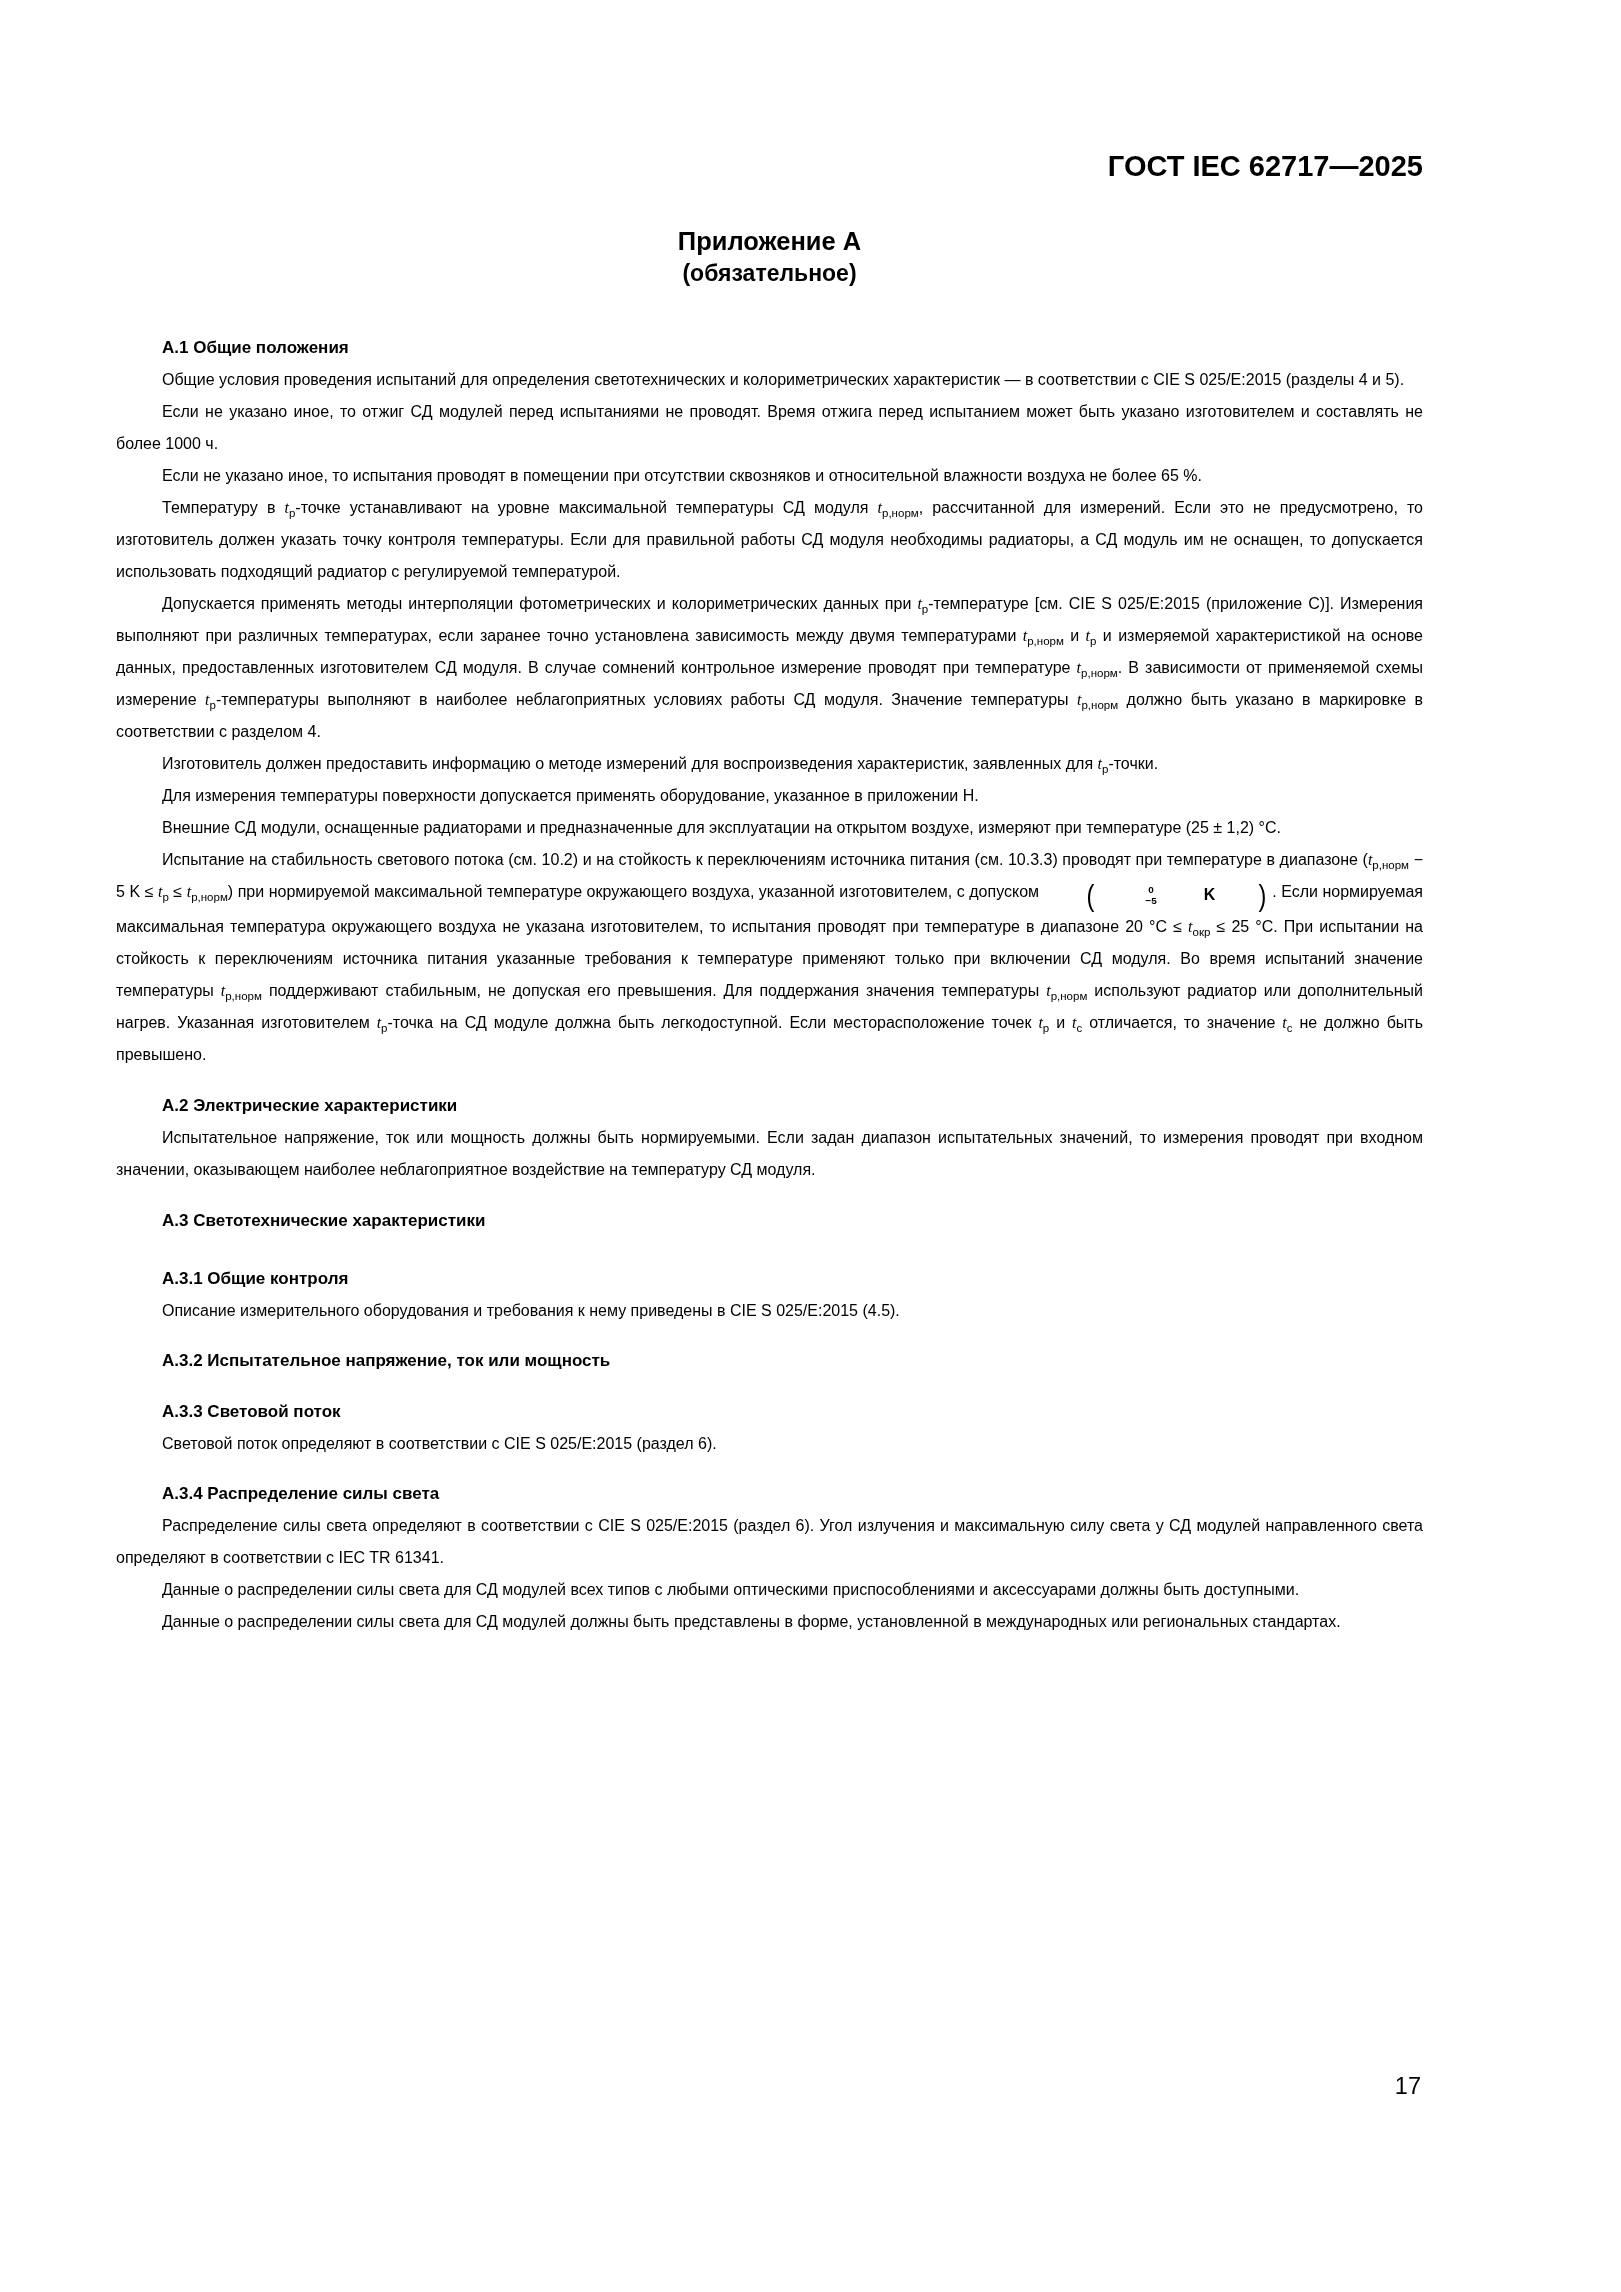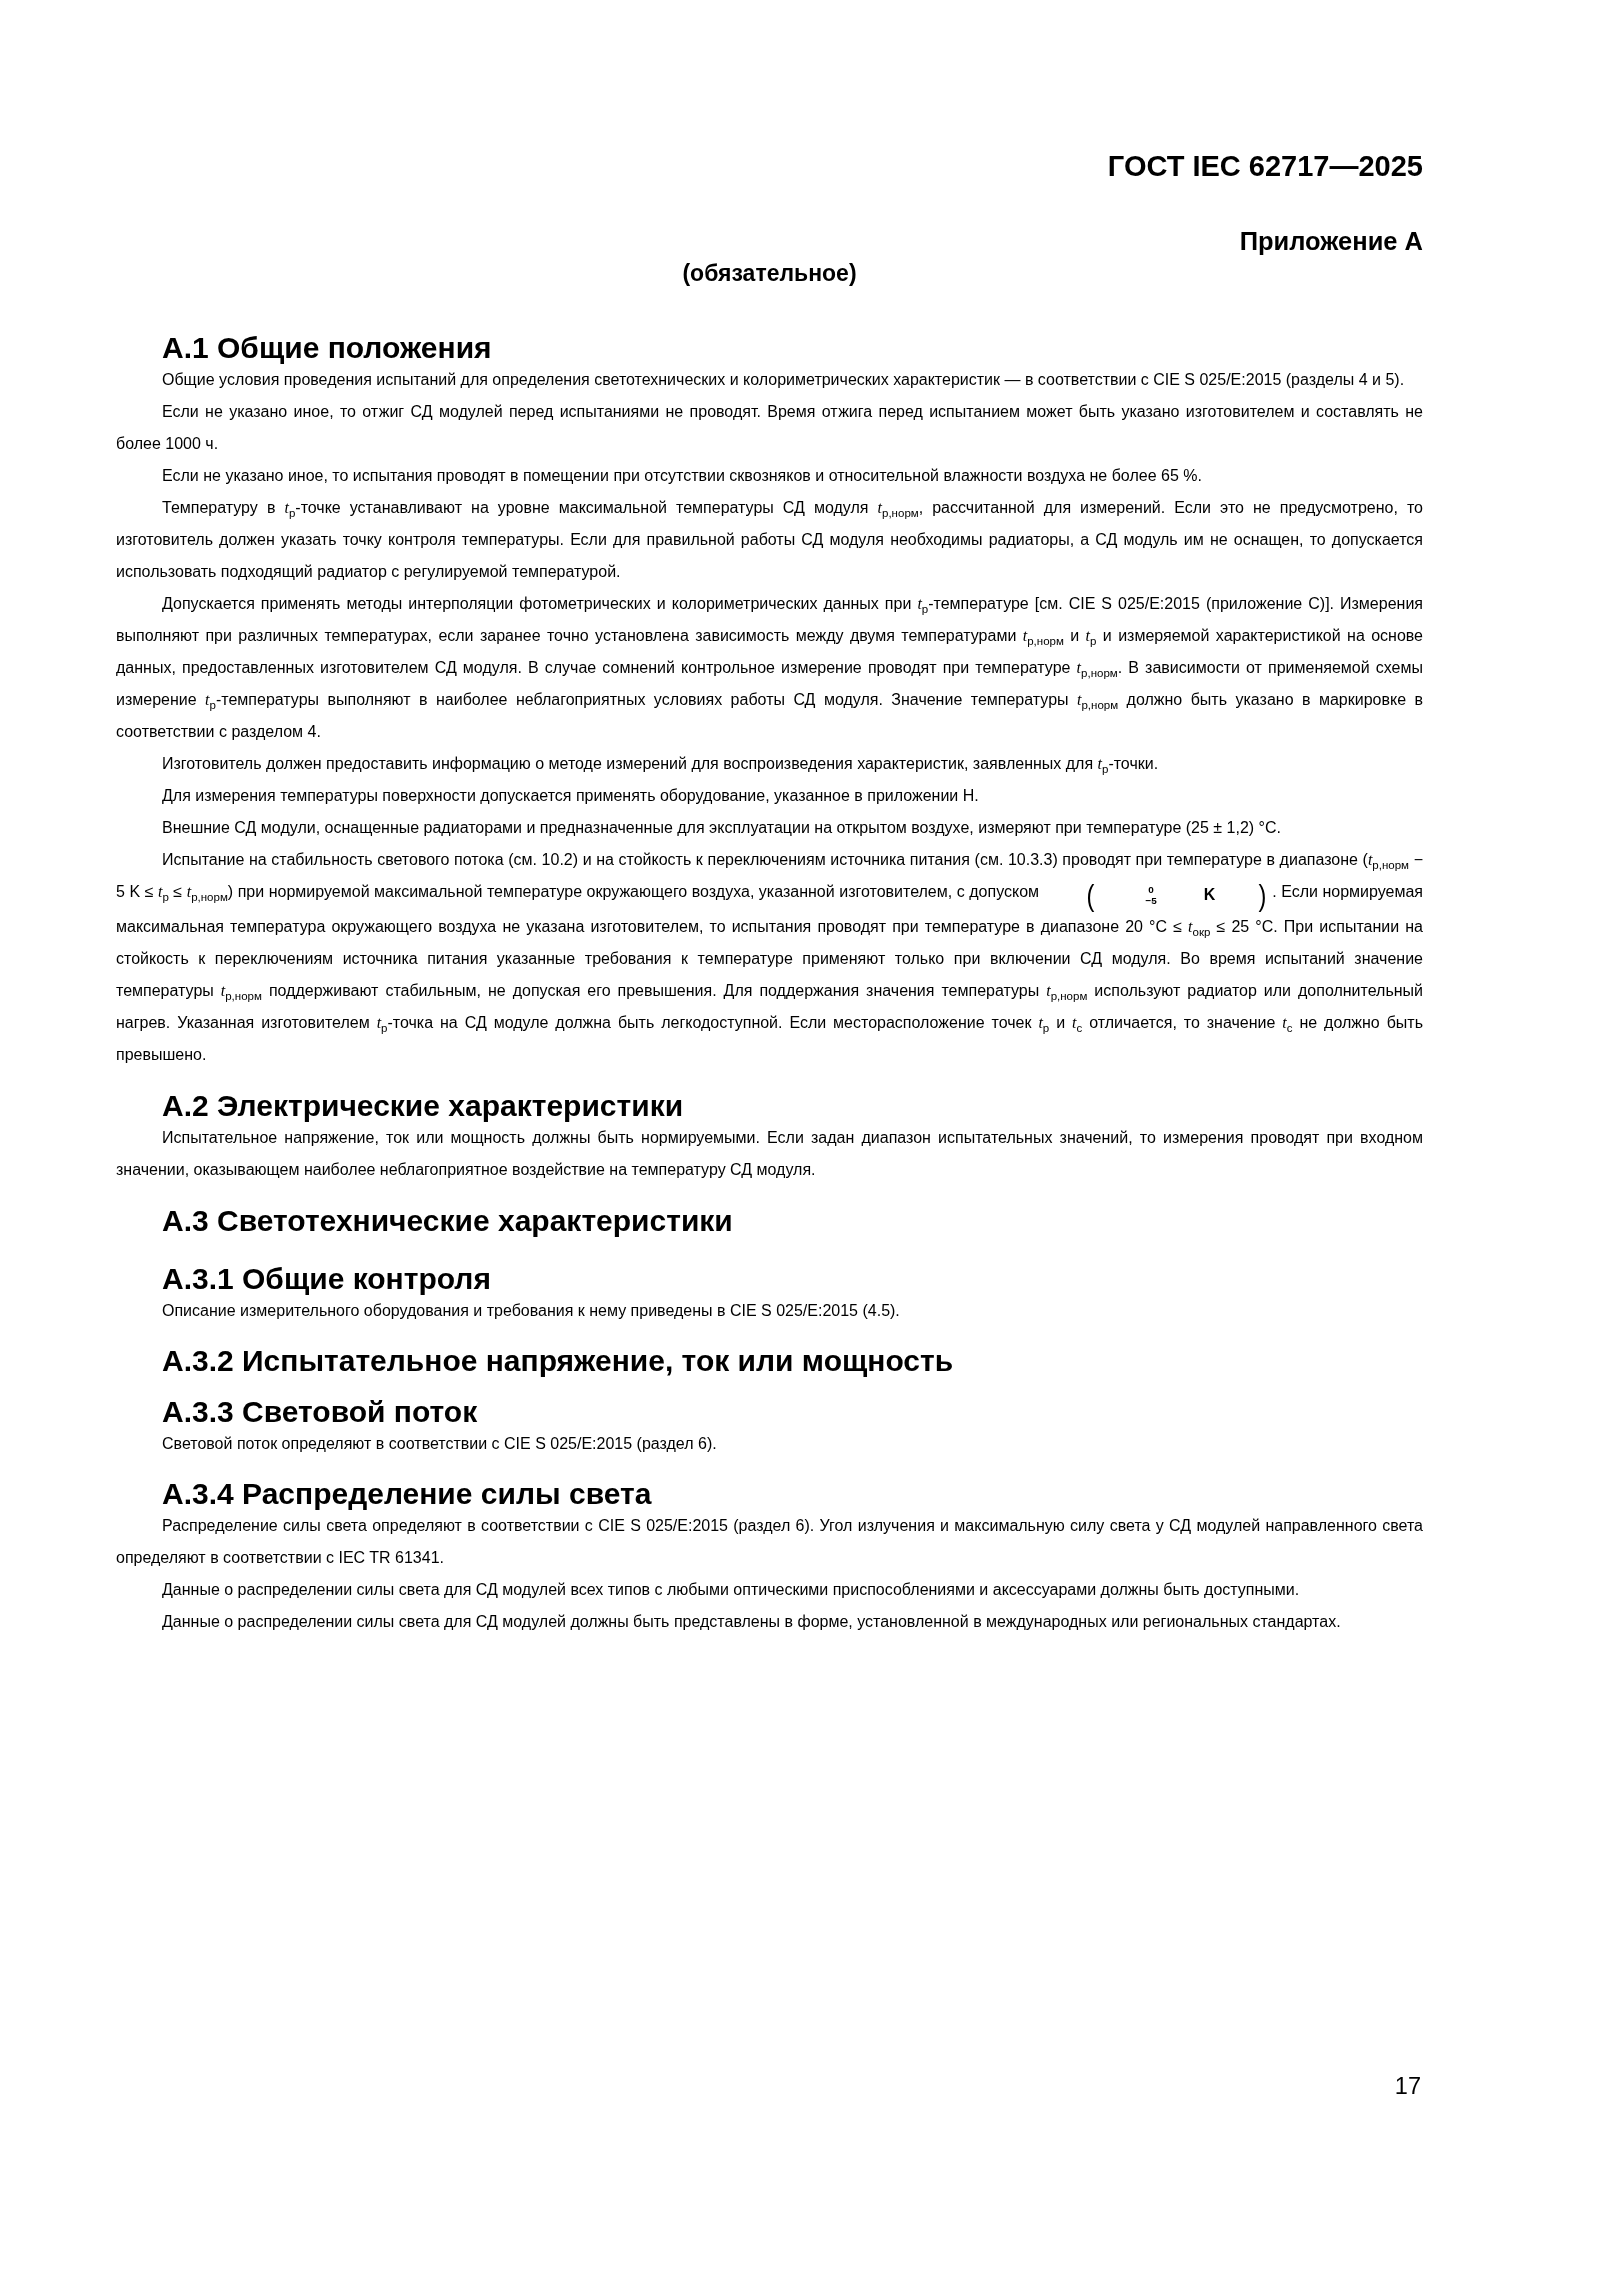--- a/index.html
+++ b/index.html
@@ -17,42 +17,42 @@
     text-align: right;
     font-weight: bold;
     font-size: 29px;
     line-height: 35px;
   }
   .content {
     margin: 0 198px 0 116px; 
   }
   .appendix-label {
     margin-top: 41px;
-    text-align: right;
+    text-align: center;
     font-weight: bold;
     font-size: 25.5px;
     line-height: 32px;
   }
   .appendix-kind {
     text-align: center;
     font-weight: bold;
     font-size: 23px;
     line-height: 32px;
   }
   .doc-title {
     margin: 25.5px 0 0 0;
     text-align: center;
     font-weight: bold;
     font-size: 28px;
     line-height: 37px;
   }
   #sections h2 {
     margin: 18.6px 0 0 0;
     font-weight: bold;
-    font-size: 30px;
+    font-size: 17px;
     line-height: 32px;
     text-indent: 46px;
   }
   #sections h2:first-child { margin-top: 43px; }
   #sections h2.group { margin-bottom: 26px; }
   #sections p {
     margin: 0;
     font-size: 16px;
     line-height: 32px;
     text-align: justify;

